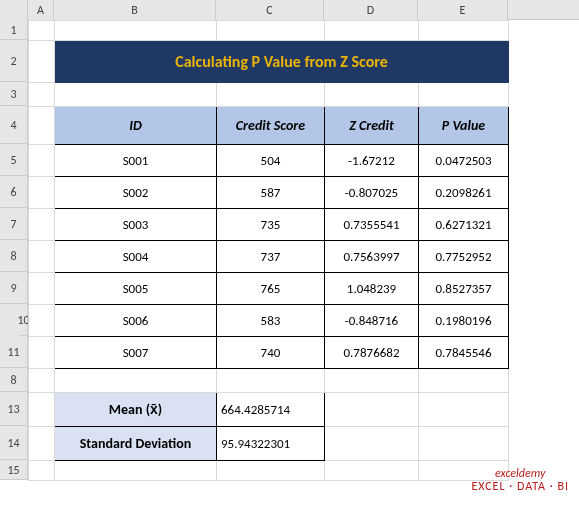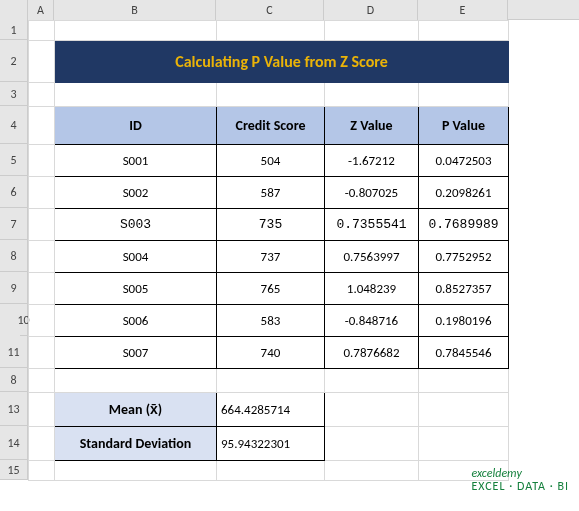--- a/index.html
+++ b/index.html
@@ -106,23 +106,23 @@
     border: 1px solid #000 !important;
     text-align: left;
     padding-left: 6px;
     font-size: 13px;
   }
   .watermark {
     position: absolute;
     right: 10px;
     bottom: 18px;
     font-size: 12px;
-    color: #15803d;
+    color: #b91c1c;
     font-style: italic;
-    text-align: left;
+    text-align: center;
     line-height: 1.1;
     pointer-events: none;
   }
   .watermark .sub { font-size: 12px; letter-spacing: 1px; font-style: normal; }
 </style>
 </head>
 <body>
 
 <div class="sheet">
 
@@ -174,47 +174,47 @@
           <td></td>
           <td class="title-cell" colspan="4">Calculating P Value from Z Score</td>
         </tr>
         <tr id="r3" style="height: 24px;">
             <td></td>
             <td></td>
             <td></td>
             <td></td>
             <td></td>
           </tr>
-        <tr id="r4" style="height: 38px;">
+        <tr id="r4" style="height: 38px; font-style: italic;">
           <td></td>
           <td class="th-cell">ID</td>
           <td class="th-cell">Credit Score</td>
-          <td class="th-cell">Z Value</td>
+          <td class="th-cell">Z Credit</td>
           <td class="th-cell">P Value</td>
         </tr>
         <tr id="r5" style="height: 32px;">
           <td></td>
           <td class="bx">S001</td>
           <td class="bx">504</td>
           <td class="bx">-1.67212</td>
           <td class="bx">0.0472503</td>
         </tr>
         <tr id="r6" style="height: 32px;">
           <td></td>
           <td class="bx">S002</td>
           <td class="bx">587</td>
           <td class="bx">-0.807025</td>
           <td class="bx">0.2098261</td>
         </tr>
-        <tr id="r7" style="height: 32px; font-family: Liberation Mono, monospace;">
+        <tr id="r7" style="height: 32px;">
           <td></td>
           <td class="bx">S003</td>
           <td class="bx">735</td>
           <td class="bx">0.7355541</td>
-          <td class="bx">0.7689989</td>
+          <td class="bx">0.6271321</td>
         </tr>
         <tr id="r8" style="height: 32px;">
           <td></td>
           <td class="bx">S004</td>
           <td class="bx">737</td>
           <td class="bx">0.7563997</td>
           <td class="bx">0.7752952</td>
         </tr>
         <tr id="r9" style="height: 32px;">
           <td></td>

